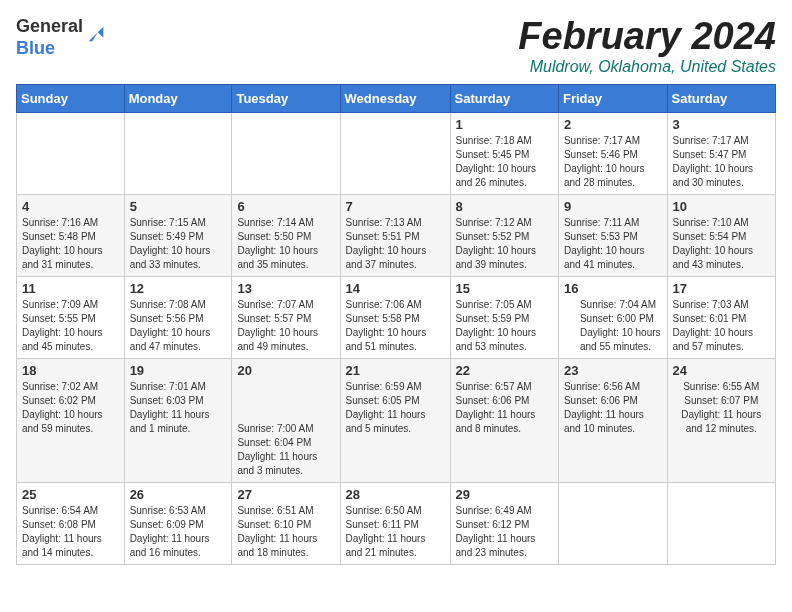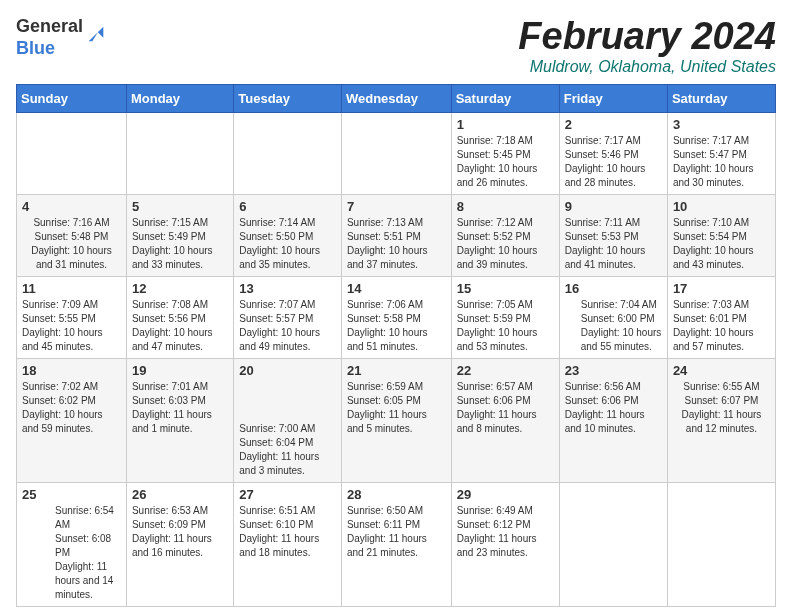--- a/index.html
+++ b/index.html
@@ -141,21 +141,21 @@
         <td>
           <span class="day-number">3</span>
           <div class="day-info" style="white-space: pre-line;">Sunrise: 7:17 AM
 Sunset: 5:47 PM
 Daylight: 10 hours and 30 minutes.</div>
         </td>
       </tr>
       <tr>
         <td>
           <span class="day-number">4</span>
-          <div class="day-info" style="white-space: pre-line; text-align: center;">Sunrise: 7:16 AM
+          <div class="day-info" style="white-space: pre-line;">Sunrise: 7:16 AM
 Sunset: 5:48 PM
 Daylight: 10 hours and 31 minutes.</div>
         </td>
         <td>
           <span class="day-number">5</span>
           <div class="day-info" style="white-space: pre-line;">Sunrise: 7:15 AM
 Sunset: 5:49 PM
 Daylight: 10 hours and 33 minutes.</div>
         </td>
         <td>
@@ -273,21 +273,21 @@
         <td>
           <span class="day-number">24</span>
           <div class="day-info" style="white-space: pre-line; text-align: center;">Sunrise: 6:55 AM
 Sunset: 6:07 PM
 Daylight: 11 hours and 12 minutes.</div>
         </td>
       </tr>
       <tr>
         <td>
           <span class="day-number">25</span>
-          <div class="day-info" style="white-space: pre-line; margin-left: 33px;">Sunrise: 6:54 AM
+          <div class="day-info" style="white-space: pre-line;">Sunrise: 6:54 AM
 Sunset: 6:08 PM
 Daylight: 11 hours and 14 minutes.</div>
         </td>
         <td>
           <span class="day-number">26</span>
           <div class="day-info" style="white-space: pre-line;">Sunrise: 6:53 AM
 Sunset: 6:09 PM
 Daylight: 11 hours and 16 minutes.</div>
         </td>
         <td>

